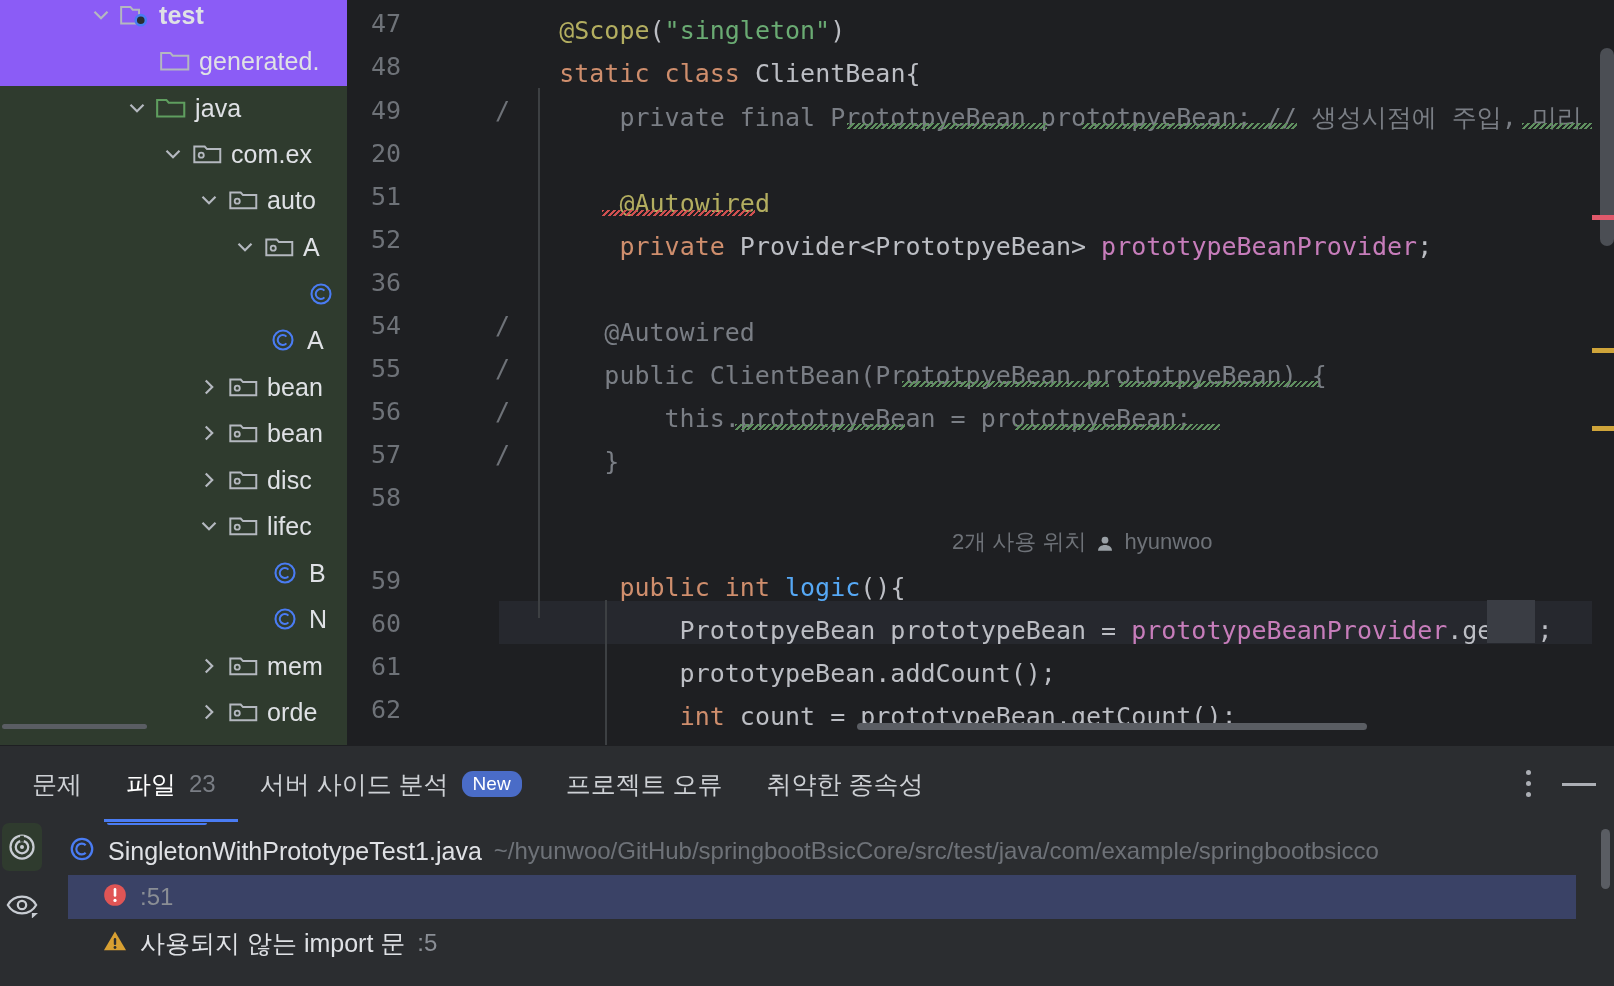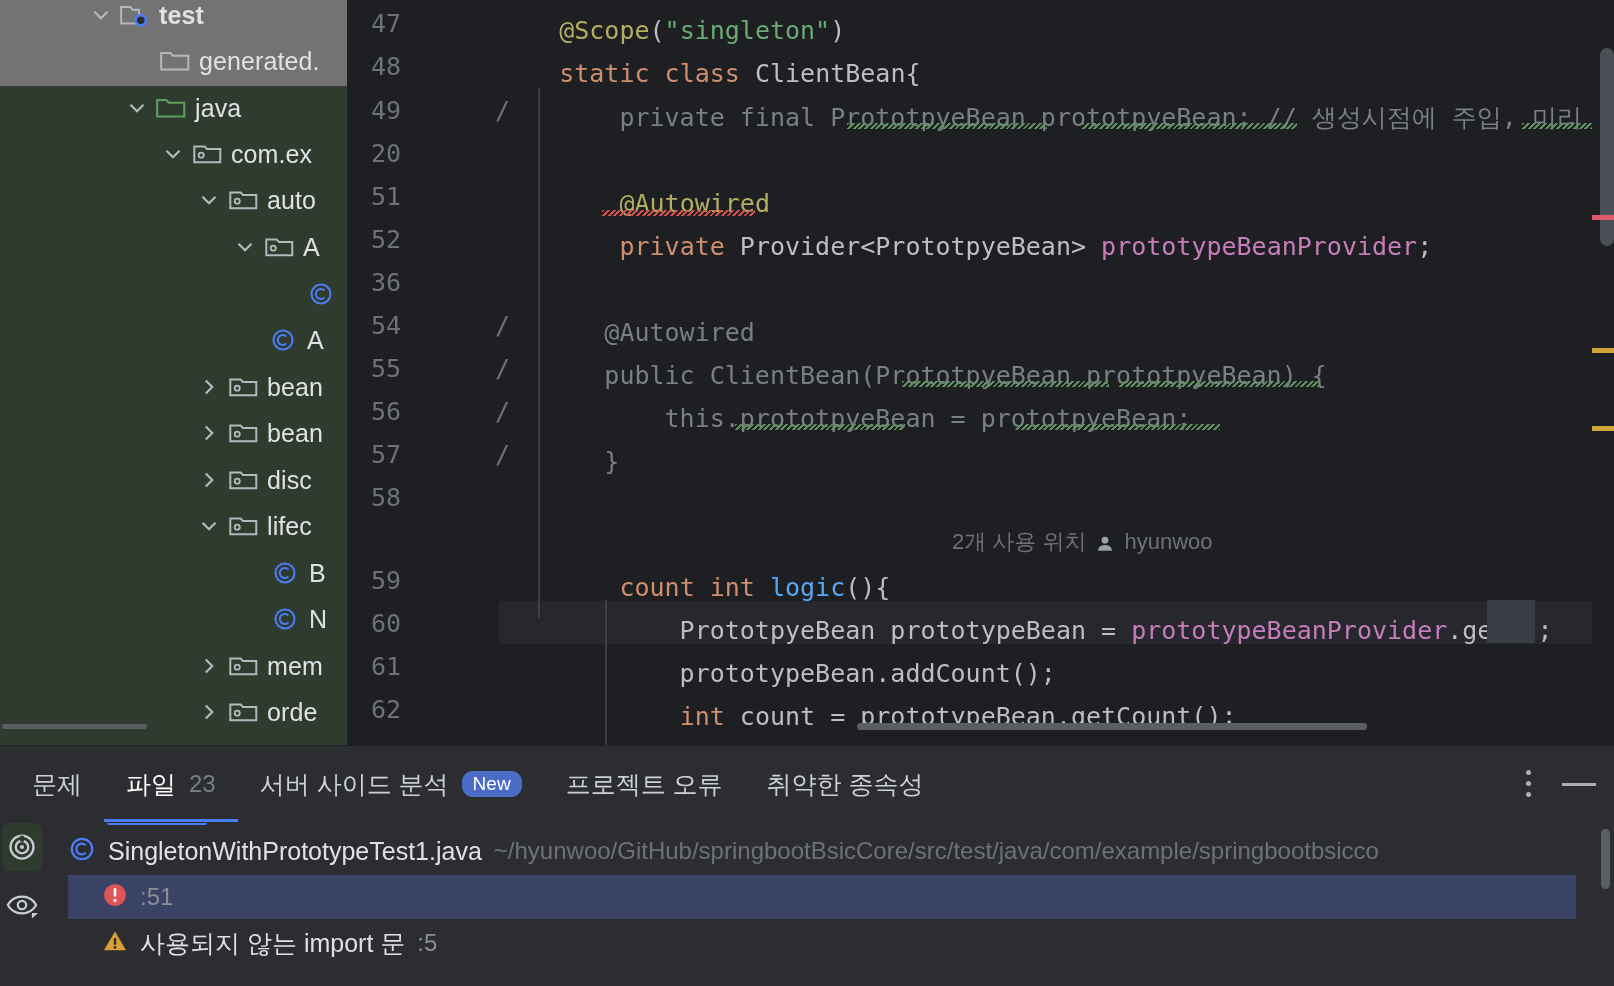--- a/index.html
+++ b/index.html
@@ -5,21 +5,21 @@
   * { box-sizing: border-box; margin:0; padding:0; }
   html,body { width:1614px; height:986px; overflow:hidden; background:#1e1f22;
     font-family:"Liberation Sans", sans-serif; }
   .root { position:relative; width:1614px; height:986px; }
 
   
   .top { position:absolute; left:0; top:0; width:1614px; height:745px; }
 
   
   .tree { position:absolute; left:0; top:0; width:399px; height:745px;
-    background:#737373; overflow:hidden; }
+    background:#8b5cf6; overflow:hidden; }
   .tree-scroll-h { position:absolute; left:0; bottom:14px; width:347px; height:10px; }
   .tree-scroll-h i { position:absolute; left:2px; top:3px; width:145px; height:5px;
     background:#5a5d63; border-radius:3px; display:block; }
   .tree-scroll-v { position:absolute; right:11px; top:44px; width:9px; height:340px;
     background:#5a5d63; border-radius:5px; }
   .green-band { position:absolute; left:0; top:86px; width:347px; height:659px;
     background:#2f3b2e; }
   .trow { position:absolute; height:46px; display:flex; align-items:center;
     white-space:nowrap; color:#dfe1e5; font-size:25px; }
   .chev { width:26px; height:26px; margin-right:6px; flex:0 0 auto; position:relative; }
@@ -372,21 +372,21 @@
       <div class="code">
         <div class="cl" style="top:9px;"><span class="plain">    </span><span class="annoy">@Scope</span><span class="plain">(</span><span class="str">"singleton"</span><span class="plain">)</span></div>
         <div class="cl" style="top:52px;"><span class="plain">    </span><span class="kw">static</span><span class="plain"> </span><span class="kw">class</span><span class="plain"> </span><span class="plain">ClientBean{</span></div>
         <div class="cl" style="top:96px;"><span class="cmt">        private final PrototpyeBean prototpyeBean; // 생성시점에 주입, 미리</span></div>
         <div class="cl" style="top:182px;"><span class="plain">        </span><span class="annoy">@Autowired</span></div>
         <div class="cl" style="top:225px;"><span class="plain">        </span><span class="kw">private</span><span class="plain"> Provider&lt;PrototpyeBean&gt; </span><span class="fld">prototypeBeanProvider</span><span class="plain">;</span></div>
         <div class="cl" style="top:311px;"><span class="cmt">       @Autowired</span></div>
         <div class="cl" style="top:354px;"><span class="cmt">       public ClientBean(PrototpyeBean prototpyeBean) {</span></div>
         <div class="cl" style="top:397px;"><span class="cmt">           this.prototpyeBean = prototpyeBean;</span></div>
         <div class="cl" style="top:440px;"><span class="cmt">       }</span></div>
-        <div class="cl" style="top:566px;"><span class="plain">        </span><span class="kw">count</span><span class="plain"> </span><span class="kw">int</span><span class="plain"> </span><span class="mth">logic</span><span class="plain">(){</span></div>
+        <div class="cl" style="top:566px;"><span class="plain">        </span><span class="kw">public</span><span class="plain"> </span><span class="kw">int</span><span class="plain"> </span><span class="mth">logic</span><span class="plain">(){</span></div>
         <div class="cl" style="top:609px;"><span class="plain">            PrototpyeBean prototypeBean = </span><span class="fld">prototypeBeanProvider</span><span class="plain">.get();</span></div>
         <div class="cl" style="top:652px;"><span class="plain">            prototypeBean.addCount();</span></div>
         <div class="cl" style="top:695px;"><span class="plain">            </span><span class="kw">int</span><span class="plain"> count = prototypeBean.getCount();</span></div>
       </div>
 
       <div class="sq g" style="left:500px; top:123px; width:200px;"></div>
       <div class="sq g" style="left:735px; top:123px; width:215px;"></div>
       <div class="sq g" style="left:1175px;top:123px; width:150px;"></div>
       <div class="sq r" style="left:255px; top:210px; width:153px;"></div>
       <div class="sq g" style="left:555px; top:381px; width:207px;"></div>

